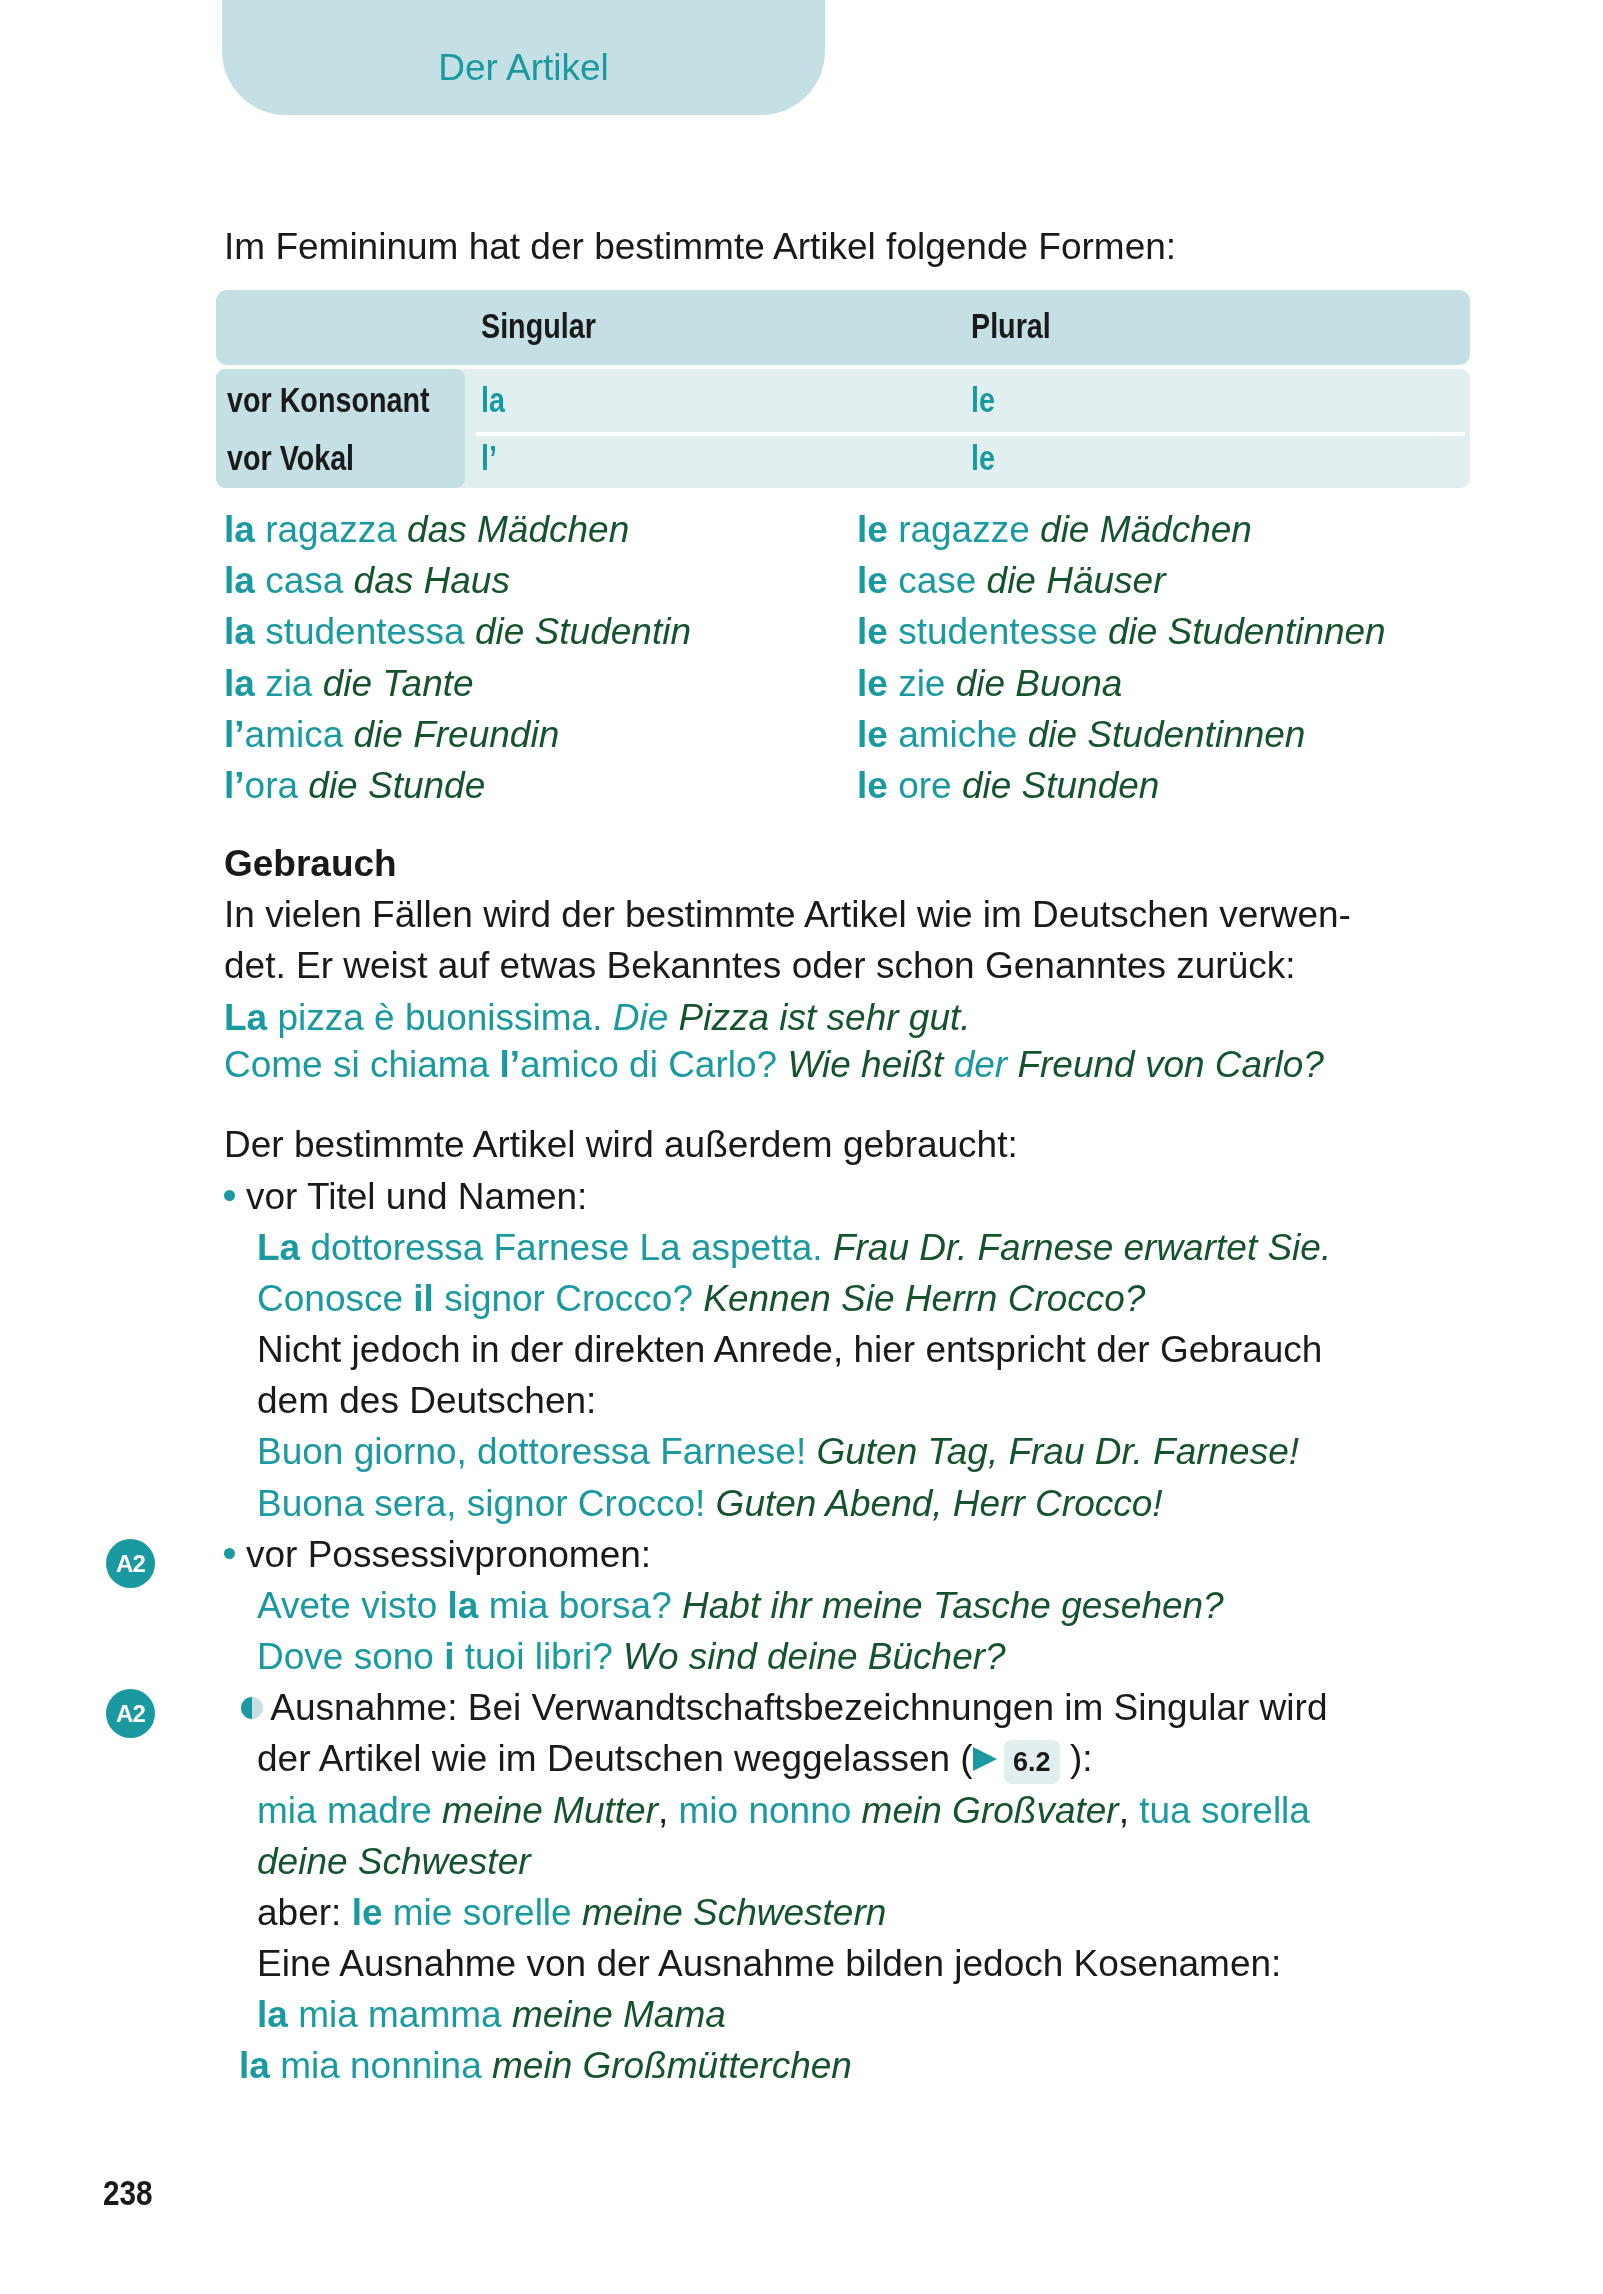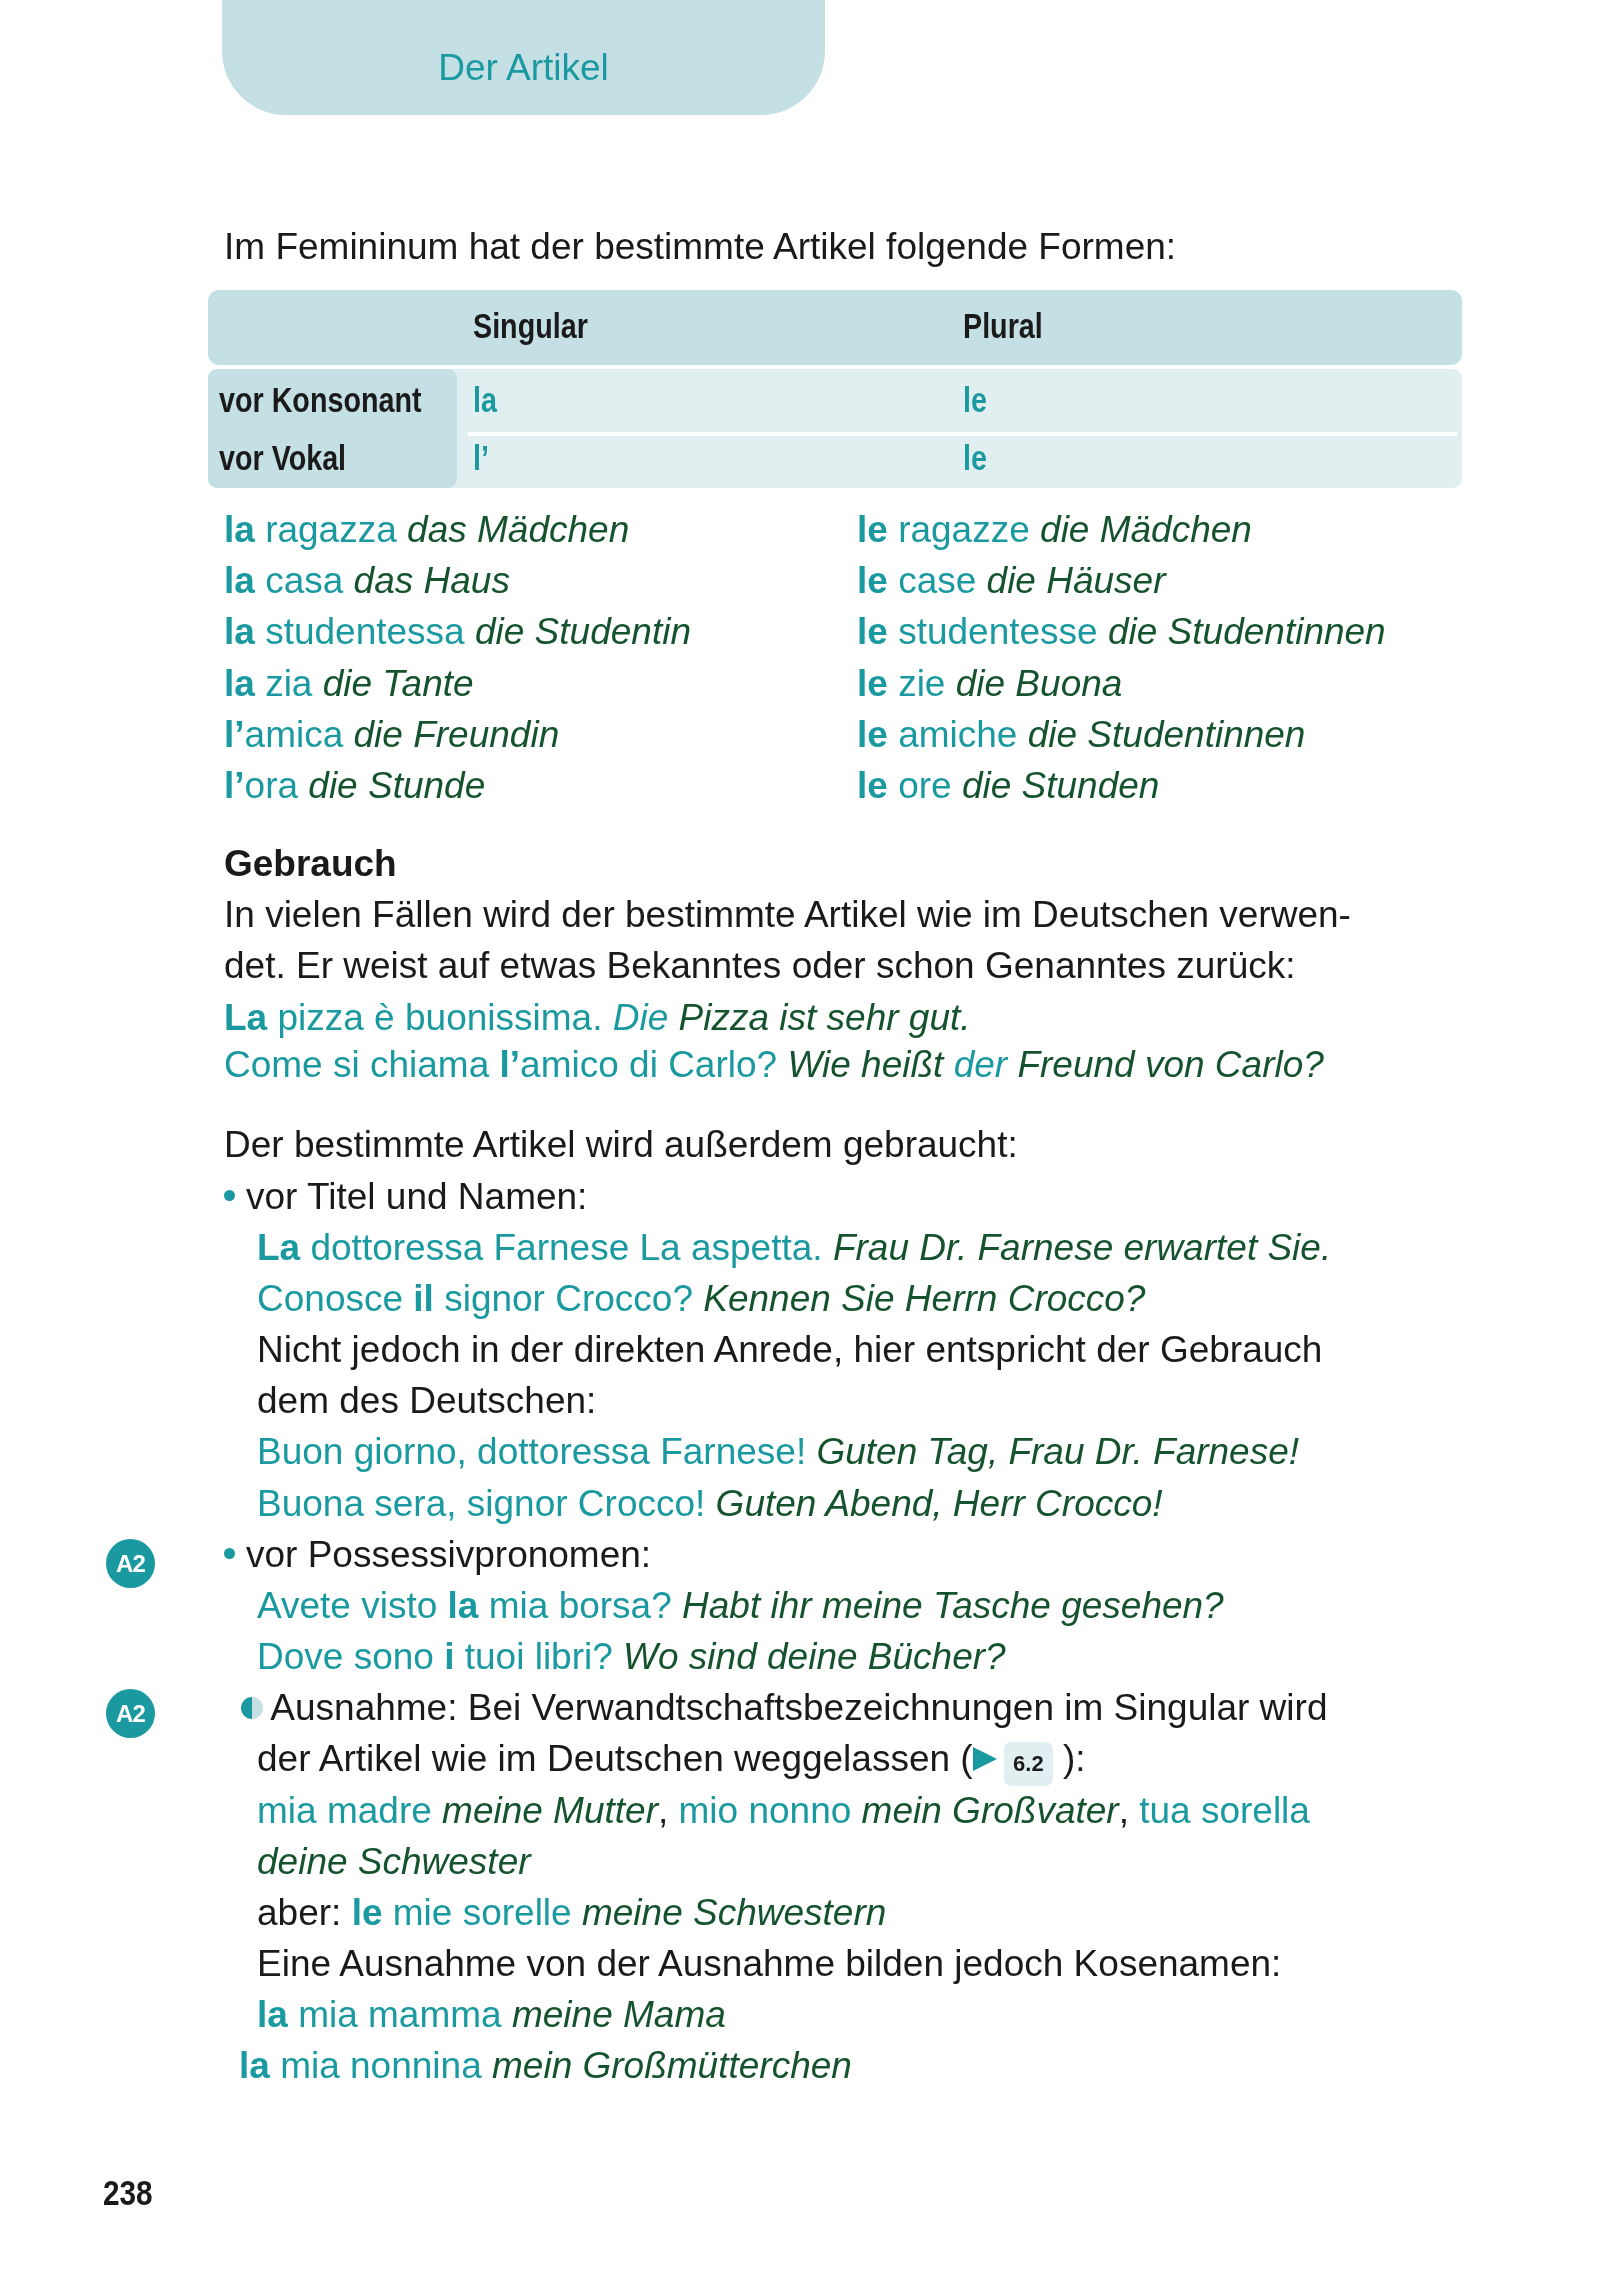--- a/index.html
+++ b/index.html
@@ -17,21 +17,21 @@
     background: #c5e0e4; border-radius: 0 0 64px 64px;
   }
   .header-title {
     position: absolute; left: 0; right: 0; top: 84px; text-align: center;
     font-size: 37px; color: #1a9aa0;
   }
 
   .content { position: absolute; left: 224px; width: 1261px; font-size: 37px; }
   .line { position: absolute; left: 0; white-space: nowrap; line-height: 44px; }
 
-  .table-wrap { position: absolute; left: 208px; top: 290px; width: 1254px; height: 201px; }
+  .table-wrap { position: absolute; left: 216px; top: 290px; width: 1254px; height: 201px; }
   .thead {
     position: absolute; left: 0; top: 0; width: 1254px; height: 75px;
     background: #c5e0e4; border-radius: 11px;
   }
   .tbody {
     position: absolute; left: 0; top: 79px; width: 1254px; height: 119px;
     background: #e1eff1; border-radius: 9.1px;
   }
   .rowhead-bg {
     position: absolute; left: 0; top: 79px; width: 249px; height: 119px;
@@ -60,21 +60,21 @@
     background: linear-gradient(to right, #1a9aa0 50%, #c5e0e4 50%);
     vertical-align: middle; margin-right: 7.3px; position: relative; top: -2.7px;
   }
   .xref-arrow {
     display: inline-block; width: 0; height: 0;
     border-top: 12.8px solid transparent; border-bottom: 12.8px solid transparent;
     border-left: 24px solid #1a9aa0; vertical-align: middle; position: relative; top: -2.7px;
   }
   .xref-num {
     display: inline-block; background: #e1eff1; border-radius: 7.3px; padding: 0 9.1px;
-    font-weight: bold; font-size: 22px; margin-left: 7.3px;
+    font-weight: bold; font-size: 27px; margin-left: 7.3px;
   }
   .page-number {
     position: absolute; left: 103px; top: 2173px; font-size: 35px; font-weight: bold;
     transform: scaleX(0.85); transform-origin: left center;
   }
 </style>
 </head>
 <body>
 
 <div class="header-tab">

